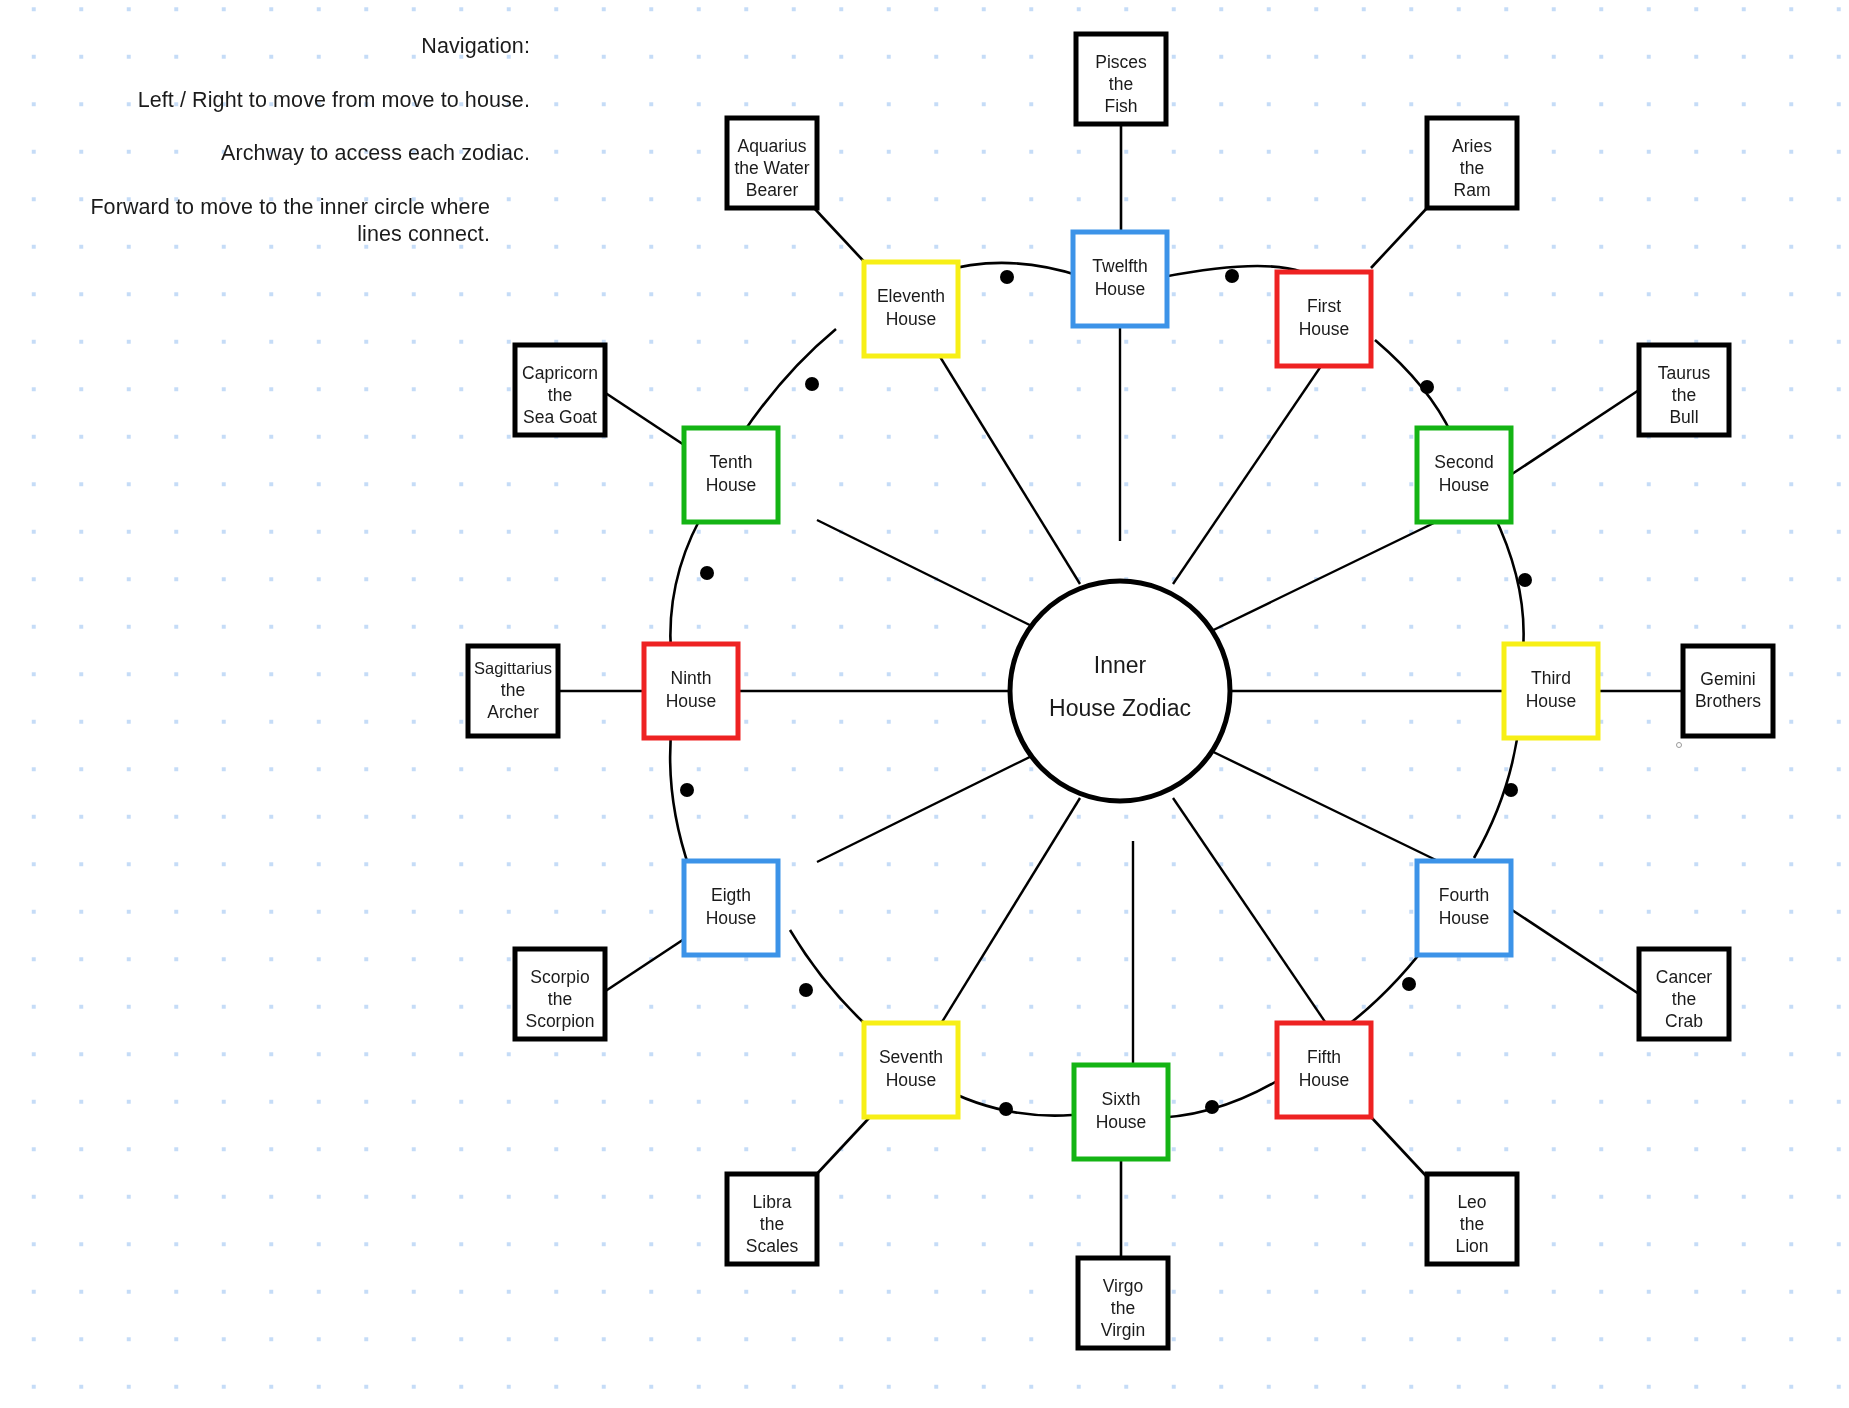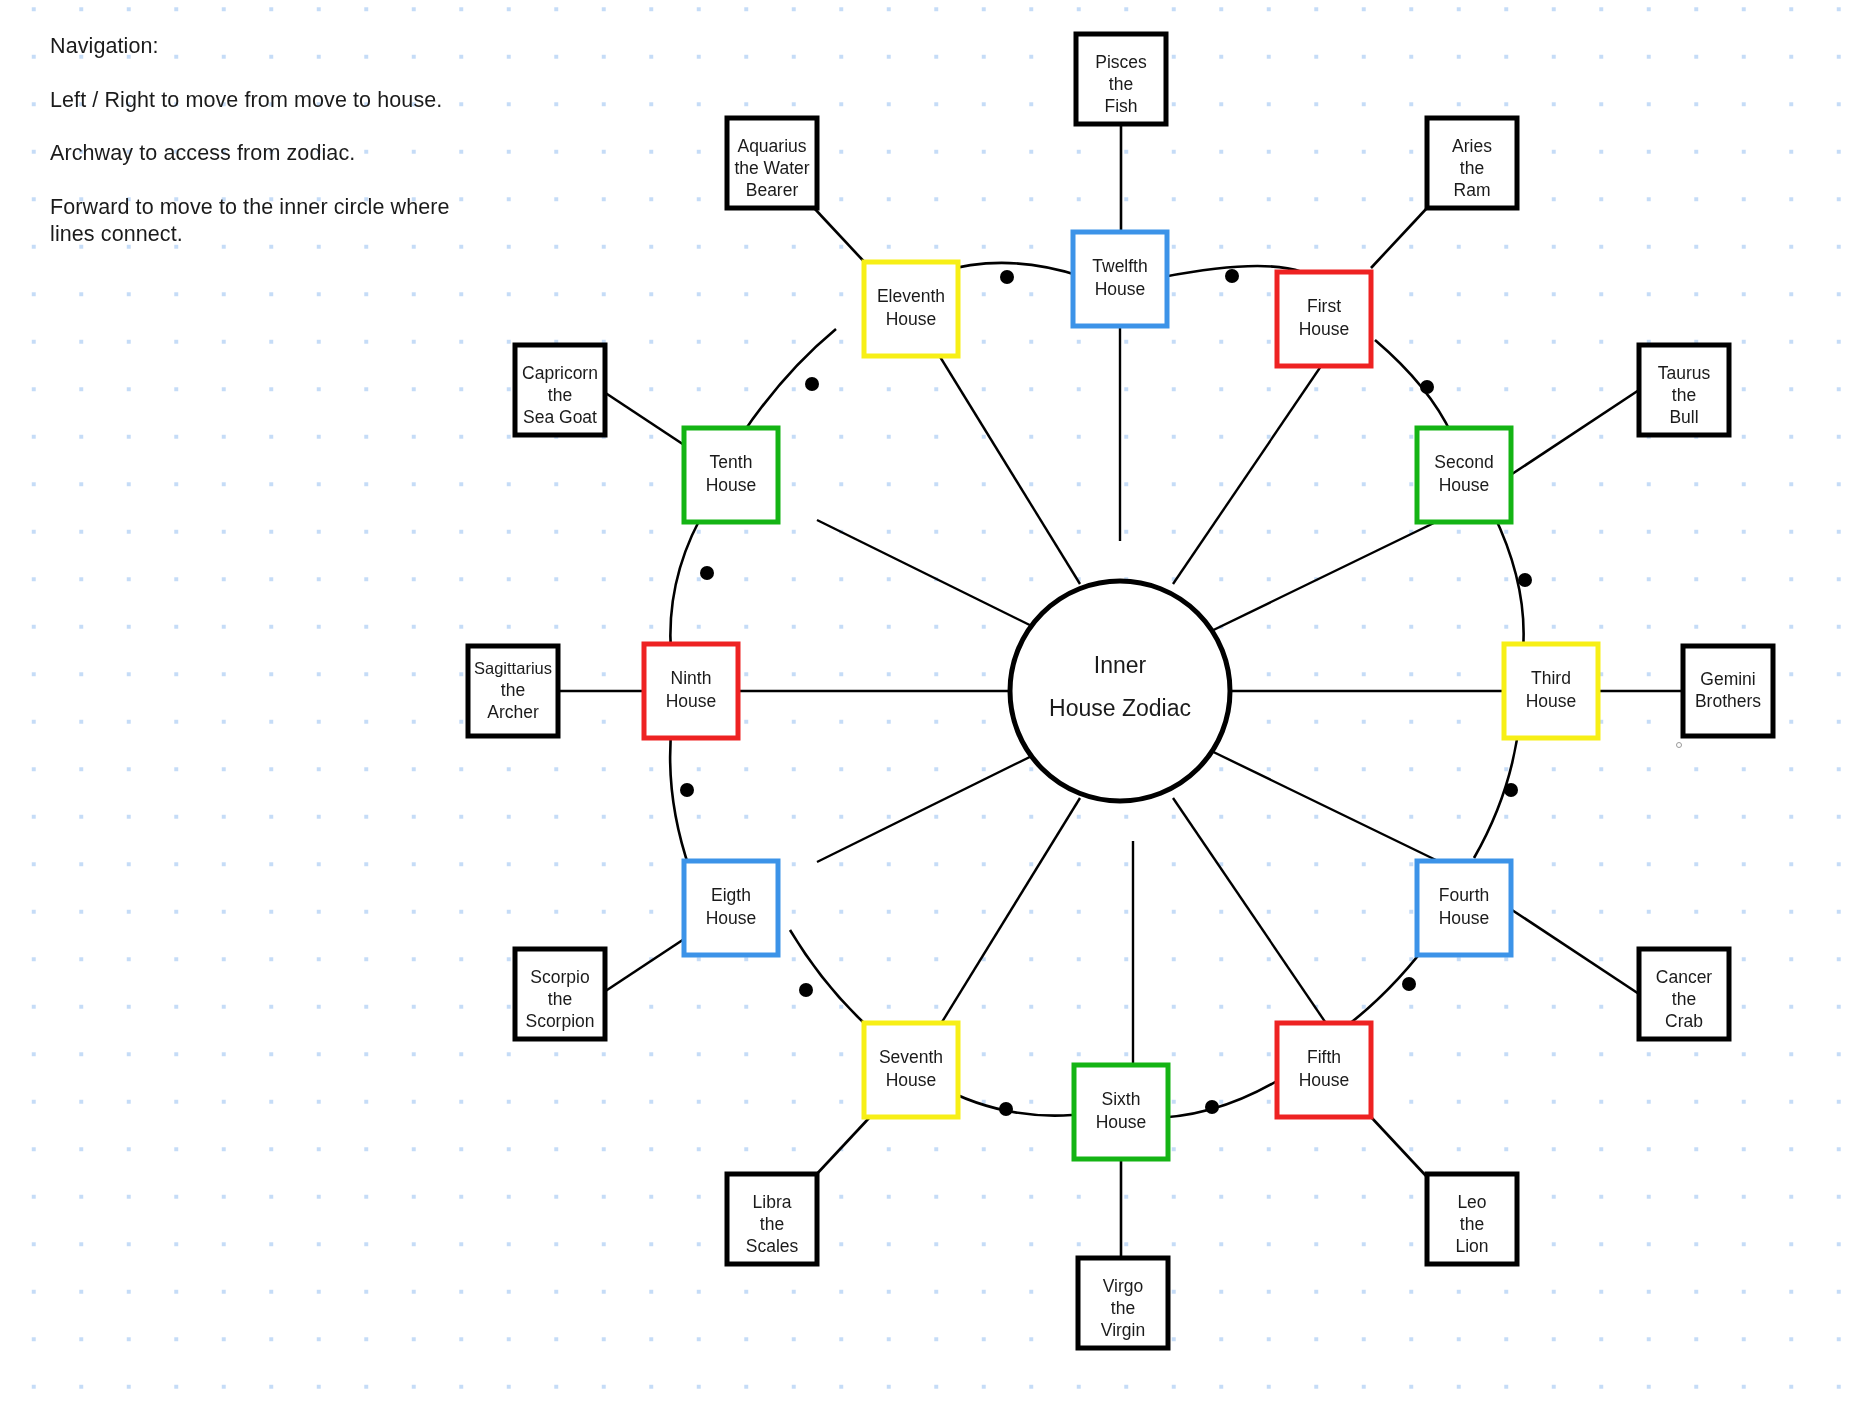--- a/index.html
+++ b/index.html
@@ -10,20 +10,21 @@
   #canvas {
     position: relative;
     width: 1849px;
     height: 1408px;
     background-color: #ffffff;
     background-image: radial-gradient(circle, #c5dcf7 2.2px, rgba(255,255,255,0) 2.4px);
     background-size: 47.5px 47.5px;
     background-position: 10px 33px;
     font-family: "Liberation Sans", sans-serif;
     overflow: hidden;
+    text-align: right;
   }
   #diagram {
     position: absolute;
     left: 0; top: 0;
     width: 1849px;
     height: 1408px;
   }
   .nav-block {
     position: absolute;
     left: 50px;
@@ -55,21 +56,21 @@
   .tiny-mark { fill: none; stroke: #9a9a9a; stroke-width: 1; }
 </style>
 </head>
 <body>
 
 <div id="canvas">
 
   <div class="nav-block">
     <div class="nav-line">Navigation:</div>
     <div class="nav-line">Left / Right to move from move to house.</div>
-    <div class="nav-line">Archway to access from zodiac.</div>
+    <div class="nav-line">Archway to access each zodiac.</div>
     <div class="nav-line wrap">Forward to move to the inner circle where lines connect.</div>
   </div>
 
   <svg id="diagram" viewBox="0 0 1849 1408">
 
     <g>
       <path class="edge" d="M 1163,277 Q 1262,258 1302,272"></path>
       <path class="edge" d="M 1375,340 Q 1430,387 1452,435"></path>
       <path class="edge" d="M 1493,513 Q 1528,585 1523,650"></path>
       <path class="edge" d="M 1520,716 Q 1513,790 1474,858"></path>

